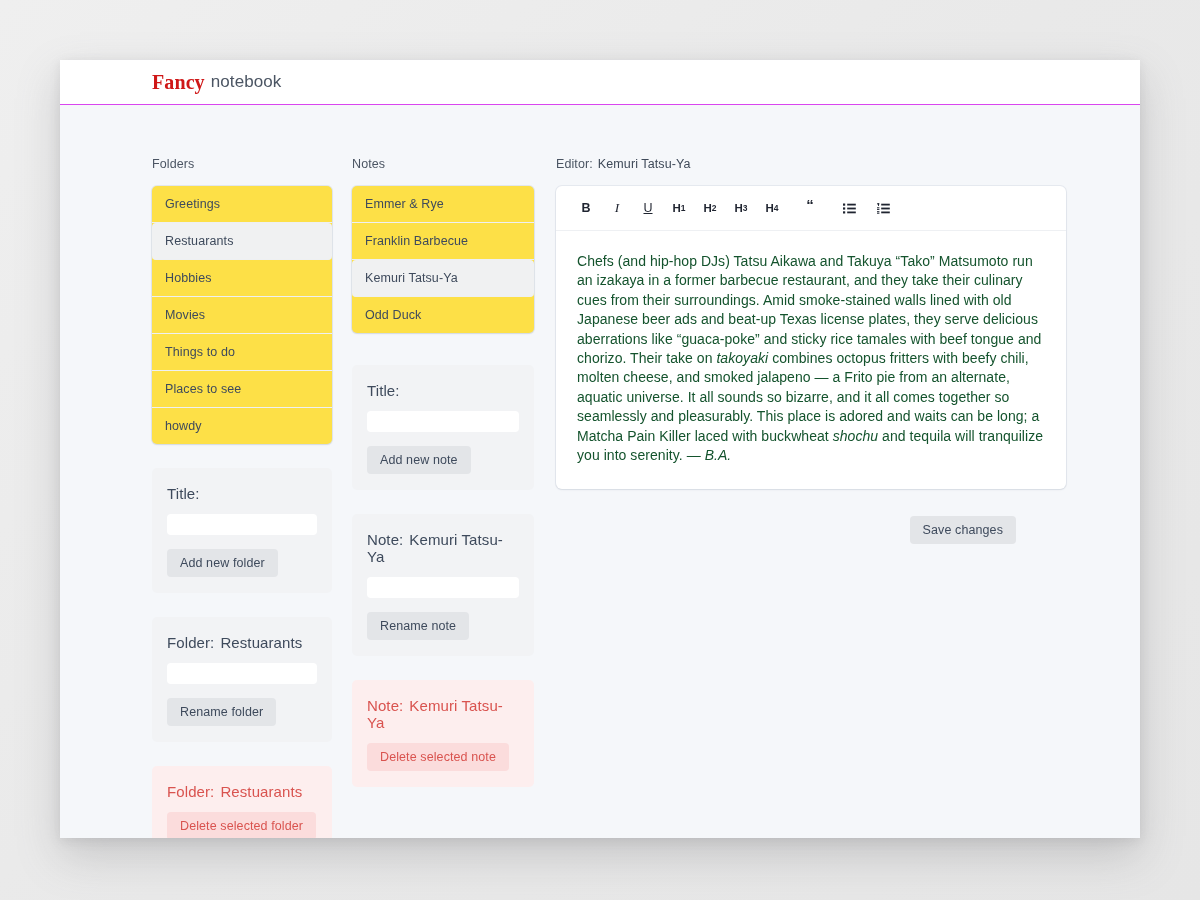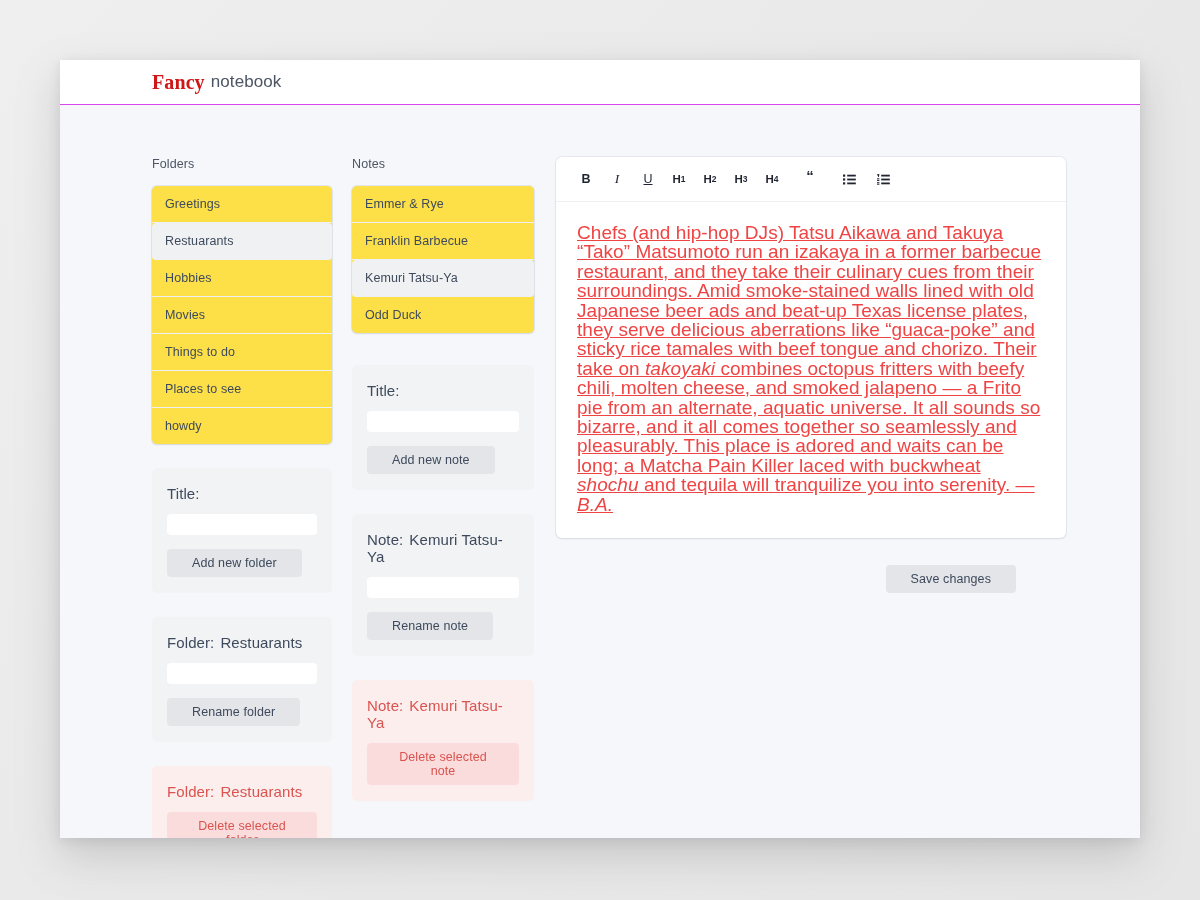--- a/index.html
+++ b/index.html
@@ -111,21 +111,21 @@
     font-family: "Liberation Sans", sans-serif;
     font-size: 12px;
     color: #333;
     outline: none;
   }
   .btn {
     display: inline-block;
     background: #e3e5e8;
     border: none;
     border-radius: 4px;
-    padding: 7px 25px;
+    padding: 7px 13px;
     font-family: "Liberation Sans", sans-serif;
     font-size: 12.5px;
     color: #3e4a5c;
     cursor: pointer;
     letter-spacing: .1px;
   }
 
   
   .panel.danger { background: #fdeeee; }
   .panel.danger .panel-label { color: #d9534f; }
@@ -161,25 +161,24 @@
   .tool-btn.b  { font-weight: bold; }
   .tool-btn.i  { font-style: italic; font-family: "Liberation Serif", serif; font-size: 13.5px; }
   .tool-btn.u  { text-decoration: underline; }
   .tool-btn.h  { font-weight: bold; font-size: 11.5px; }
   .tool-btn.h sub { font-size: 8.5px; font-weight: bold; }
   .tool-btn.q  { font-weight: bold; font-size: 15px; line-height: 1; padding-bottom: 8px; }
   .tool-btn svg { display:block; }
 
   .editor-body {
     padding: 21px 22px 24px 21px;
-    font-size: 19px;
+    font-size: 14px;
     line-height: 19.4px;
-    color: #ef4444;
+    color: #14532d;
     letter-spacing: .05px;
-    text-decoration: underline;
   }
   .editor-body i { font-style: italic; }
 
   .save-row {
     display: flex;
     justify-content: flex-end;
     margin-top: 27px;
     padding-right: 50px;
   }
 </style>
@@ -256,20 +255,23 @@
 
       <div class="panel danger">
         <div class="panel-label">
           <span>Note:</span><span class="val">Kemuri Tatsu-Ya</span>
         </div>
         <button class="btn danger">Delete selected note</button>
       </div>
     </div>
 
     <div class="col-editor">
+      <div class="col-head">
+        <span>Editor:</span><span class="head-val">Kemuri Tatsu-Ya</span>
+      </div>
 
       <div class="editor-card">
         <div class="editor-toolbar">
           <button class="tool-btn b">B</button>
           <button class="tool-btn i">I</button>
           <button class="tool-btn u">U</button>
           <button class="tool-btn h">
               <span>H</span>
               <sub>1</sub>
             </button>

